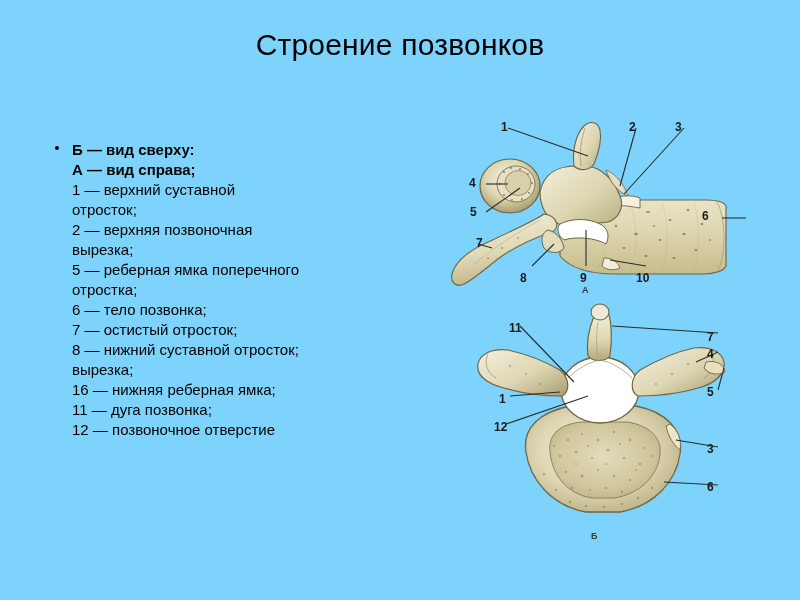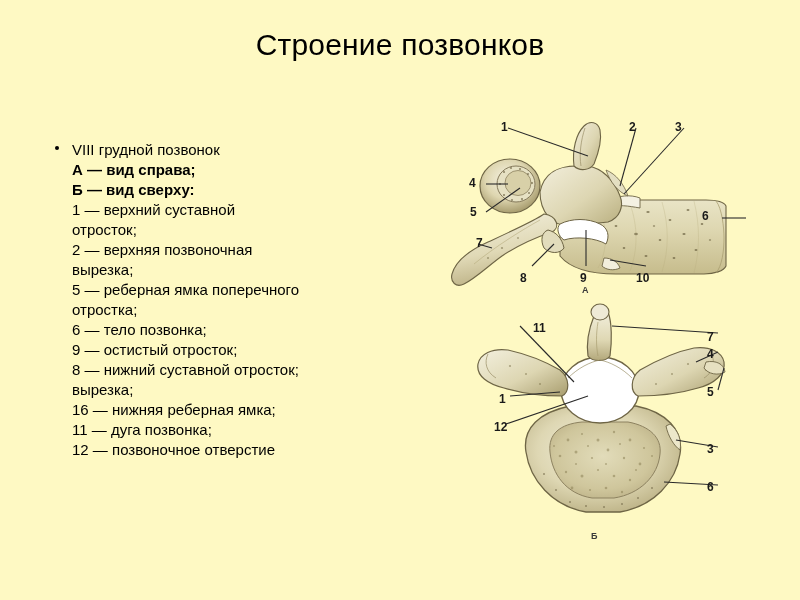--- a/index.html
+++ b/index.html
@@ -4,21 +4,21 @@
 <style>
   html, body {
     margin: 0;
     padding: 0;
     background: #ffffff;
   }
   #slide {
     position: relative;
     width: 800px;
     height: 600px;
-    background: #fef9c3;
+    background: #7dd3fc;
     overflow: hidden;
     font-family: "Liberation Sans", sans-serif;
     color: #000000;
   }
   
   #slide-title {
     position: absolute;
     left: 0;
     top: 28px;
     width: 800px;
@@ -103,31 +103,30 @@
 <body>
 
 <div id="slide">
 
   <div id="slide-title">Строение позвонков</div>
 
   <div id="content-list">
     <div class="bullet-row">
       <span class="bullet-dot" title="•"></span>
       <div id="text-lines">
-          <div class="txt-line">VIII грудной позвонок</div>
+          <div class="txt-line bold">Б — вид сверху:</div>
           <div class="txt-line bold">А — вид справа;</div>
-          <div class="txt-line bold">Б — вид сверху:</div>
           <div class="txt-line">1 — верхний суставной</div>
           <div class="txt-line">отросток;</div>
           <div class="txt-line">2 — верхняя позвоночная</div>
           <div class="txt-line">вырезка;</div>
           <div class="txt-line">5 — реберная ямка поперечного</div>
           <div class="txt-line">отростка;</div>
           <div class="txt-line">6 — тело позвонка;</div>
-          <div class="txt-line">9 — остистый отросток;</div>
+          <div class="txt-line">7 — остистый отросток;</div>
           <div class="txt-line">8 — нижний суставной отросток;</div>
           <div class="txt-line">вырезка;</div>
           <div class="txt-line">16 — нижняя реберная ямка;</div>
           <div class="txt-line">11 — дуга позвонка;</div>
           <div class="txt-line">12 — позвоночное отверстие</div>
         </div>
     </div>
   </div>
 
   <div class="figure" id="figure-a">
@@ -373,21 +372,21 @@
       <div class="num-label" style="left: 501px; top: 121px;">1</div>
       <div class="num-label" style="left: 629px; top: 121px;">2</div>
       <div class="num-label" style="left: 675px; top: 121px;">3</div>
       <div class="num-label" style="left: 469px; top: 177px;">4</div>
       <div class="num-label" style="left: 470px; top: 206px;">5</div>
       <div class="num-label" style="left: 702px; top: 210px;">6</div>
       <div class="num-label" style="left: 476px; top: 237px;">7</div>
       <div class="num-label" style="left: 520px; top: 272px;">8</div>
       <div class="num-label" style="left: 580px; top: 272px;">9</div>
       <div class="num-label" style="left: 636px; top: 272px;">10</div>
-      <div class="num-label" style="left: 533px; top: 322px; text-align: right;">11</div>
+      <div class="num-label" style="left: 509px; top: 322px; text-align: right;">11</div>
       <div class="num-label" style="left: 707px; top: 331px;">7</div>
       <div class="num-label" style="left: 707px; top: 348px;">4</div>
       <div class="num-label" style="left: 707px; top: 386px;">5</div>
       <div class="num-label" style="left: 499px; top: 393px;">1</div>
       <div class="num-label" style="left: 494px; top: 421px; text-align: center;">12</div>
       <div class="num-label" style="left: 707px; top: 443px;">3</div>
       <div class="num-label" style="left: 707px; top: 481px;">6</div>
     </div>
 
 </div>

